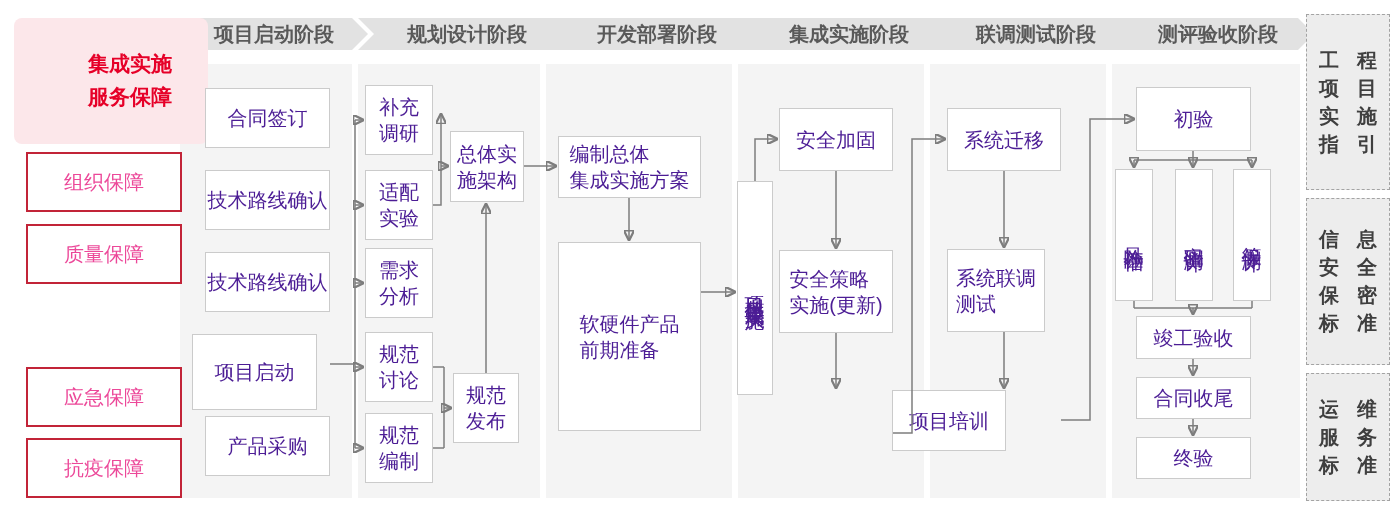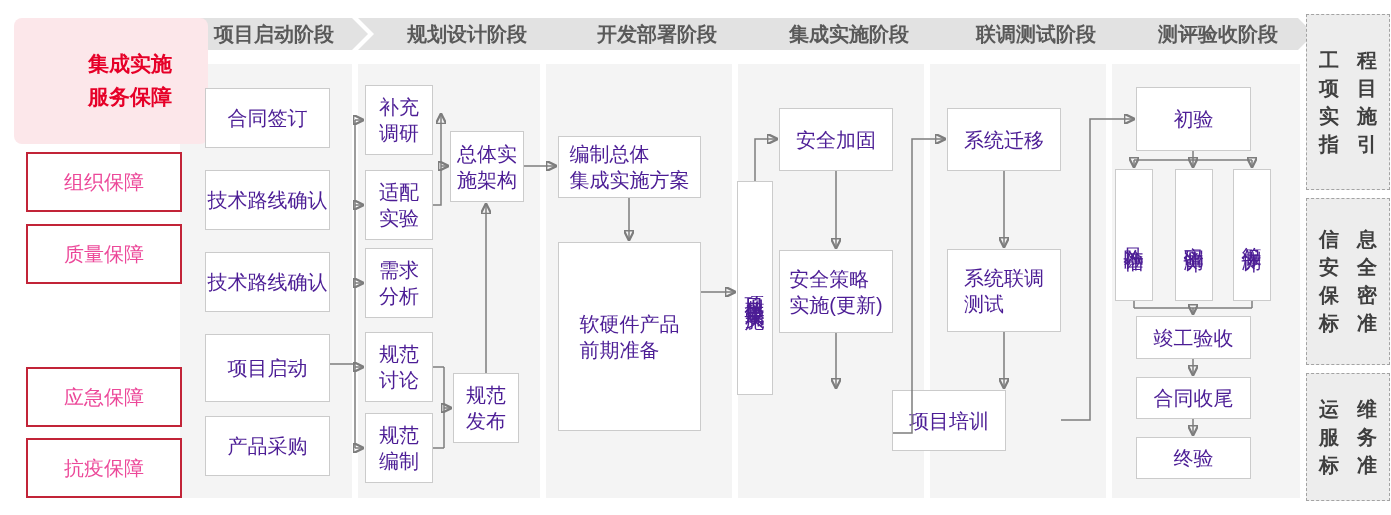--- a/index.html
+++ b/index.html
@@ -60,21 +60,21 @@
     <span>服务保障</span>
   </div>
   <div class="sideitem" style="top:152px">组织保障</div>
   <div class="sideitem" style="top:224px">质量保障</div>
   <div class="sideitem" style="top:367px">应急保障</div>
   <div class="sideitem" style="top:438px">抗疫保障</div>
 
   <div class="box" style="left:205px;top:88px;width:125px;height:60px">合同签订</div>
   <div class="box" style="left:205px;top:170px;width:125px;height:60px">技术路线确认</div>
   <div class="box" style="left:205px;top:252px;width:125px;height:60px">技术路线确认</div>
-  <div class="box" style="left:205px;top:334px;width:125px;height:68px">项目启动</div>
+  <div class="box" style="left:192px;top:334px;width:125px;height:76px">项目启动</div>
   <div class="box" style="left:205px;top:416px;width:125px;height:60px">产品采购</div>
 
   <div class="box" style="left:365px;top:85px;width:68px;height:70px">补充
 调研</div>
   <div class="box" style="left:365px;top:170px;width:68px;height:70px">适配
 实验</div>
   <div class="box" style="left:365px;top:248px;width:68px;height:70px">需求
 分析</div>
   <div class="box" style="left:365px;top:332px;width:68px;height:70px">规范
 讨论</div>
@@ -89,21 +89,21 @@
 集成实施方案</div>
   <div class="box" style="left:558px;top:242px;width:143px;height:189px">软硬件产品
 前期准备</div>
 
   <div class="box vbox" style="left:737px;top:181px;width:36px;height:214px">项目整体集成实施</div>
   <div class="box" style="left:779px;top:108px;width:114px;height:63px">安全加固</div>
   <div class="box" style="left:779px;top:250px;width:114px;height:83px">安全策略
 实施(更新)</div>
 
   <div class="box" style="left:947px;top:108px;width:114px;height:63px">系统迁移</div>
-  <div class="box" style="left:947px;top:249px;width:114px;height:83px">系统联调
+  <div class="box" style="left:947px;top:249px;width:98px;height:83px">系统联调
 测试</div>
   <div class="box" style="left:892px;top:390px;width:114px;height:61px">项目培训</div>
 
   <div class="box" style="left:1136px;top:87px;width:115px;height:64px">初验</div>
   <div class="box vbox" style="left:1115px;top:169px;width:38px;height:132px">风险评估</div>
   <div class="box vbox" style="left:1175px;top:169px;width:38px;height:132px">密码测评</div>
   <div class="box vbox" style="left:1233px;top:169px;width:38px;height:132px">等保测评</div>
   <div class="box" style="left:1136px;top:316px;width:115px;height:43px">竣工验收</div>
   <div class="box" style="left:1136px;top:377px;width:115px;height:42px">合同收尾</div>
   <div class="box" style="left:1136px;top:437px;width:115px;height:42px">终验</div>

